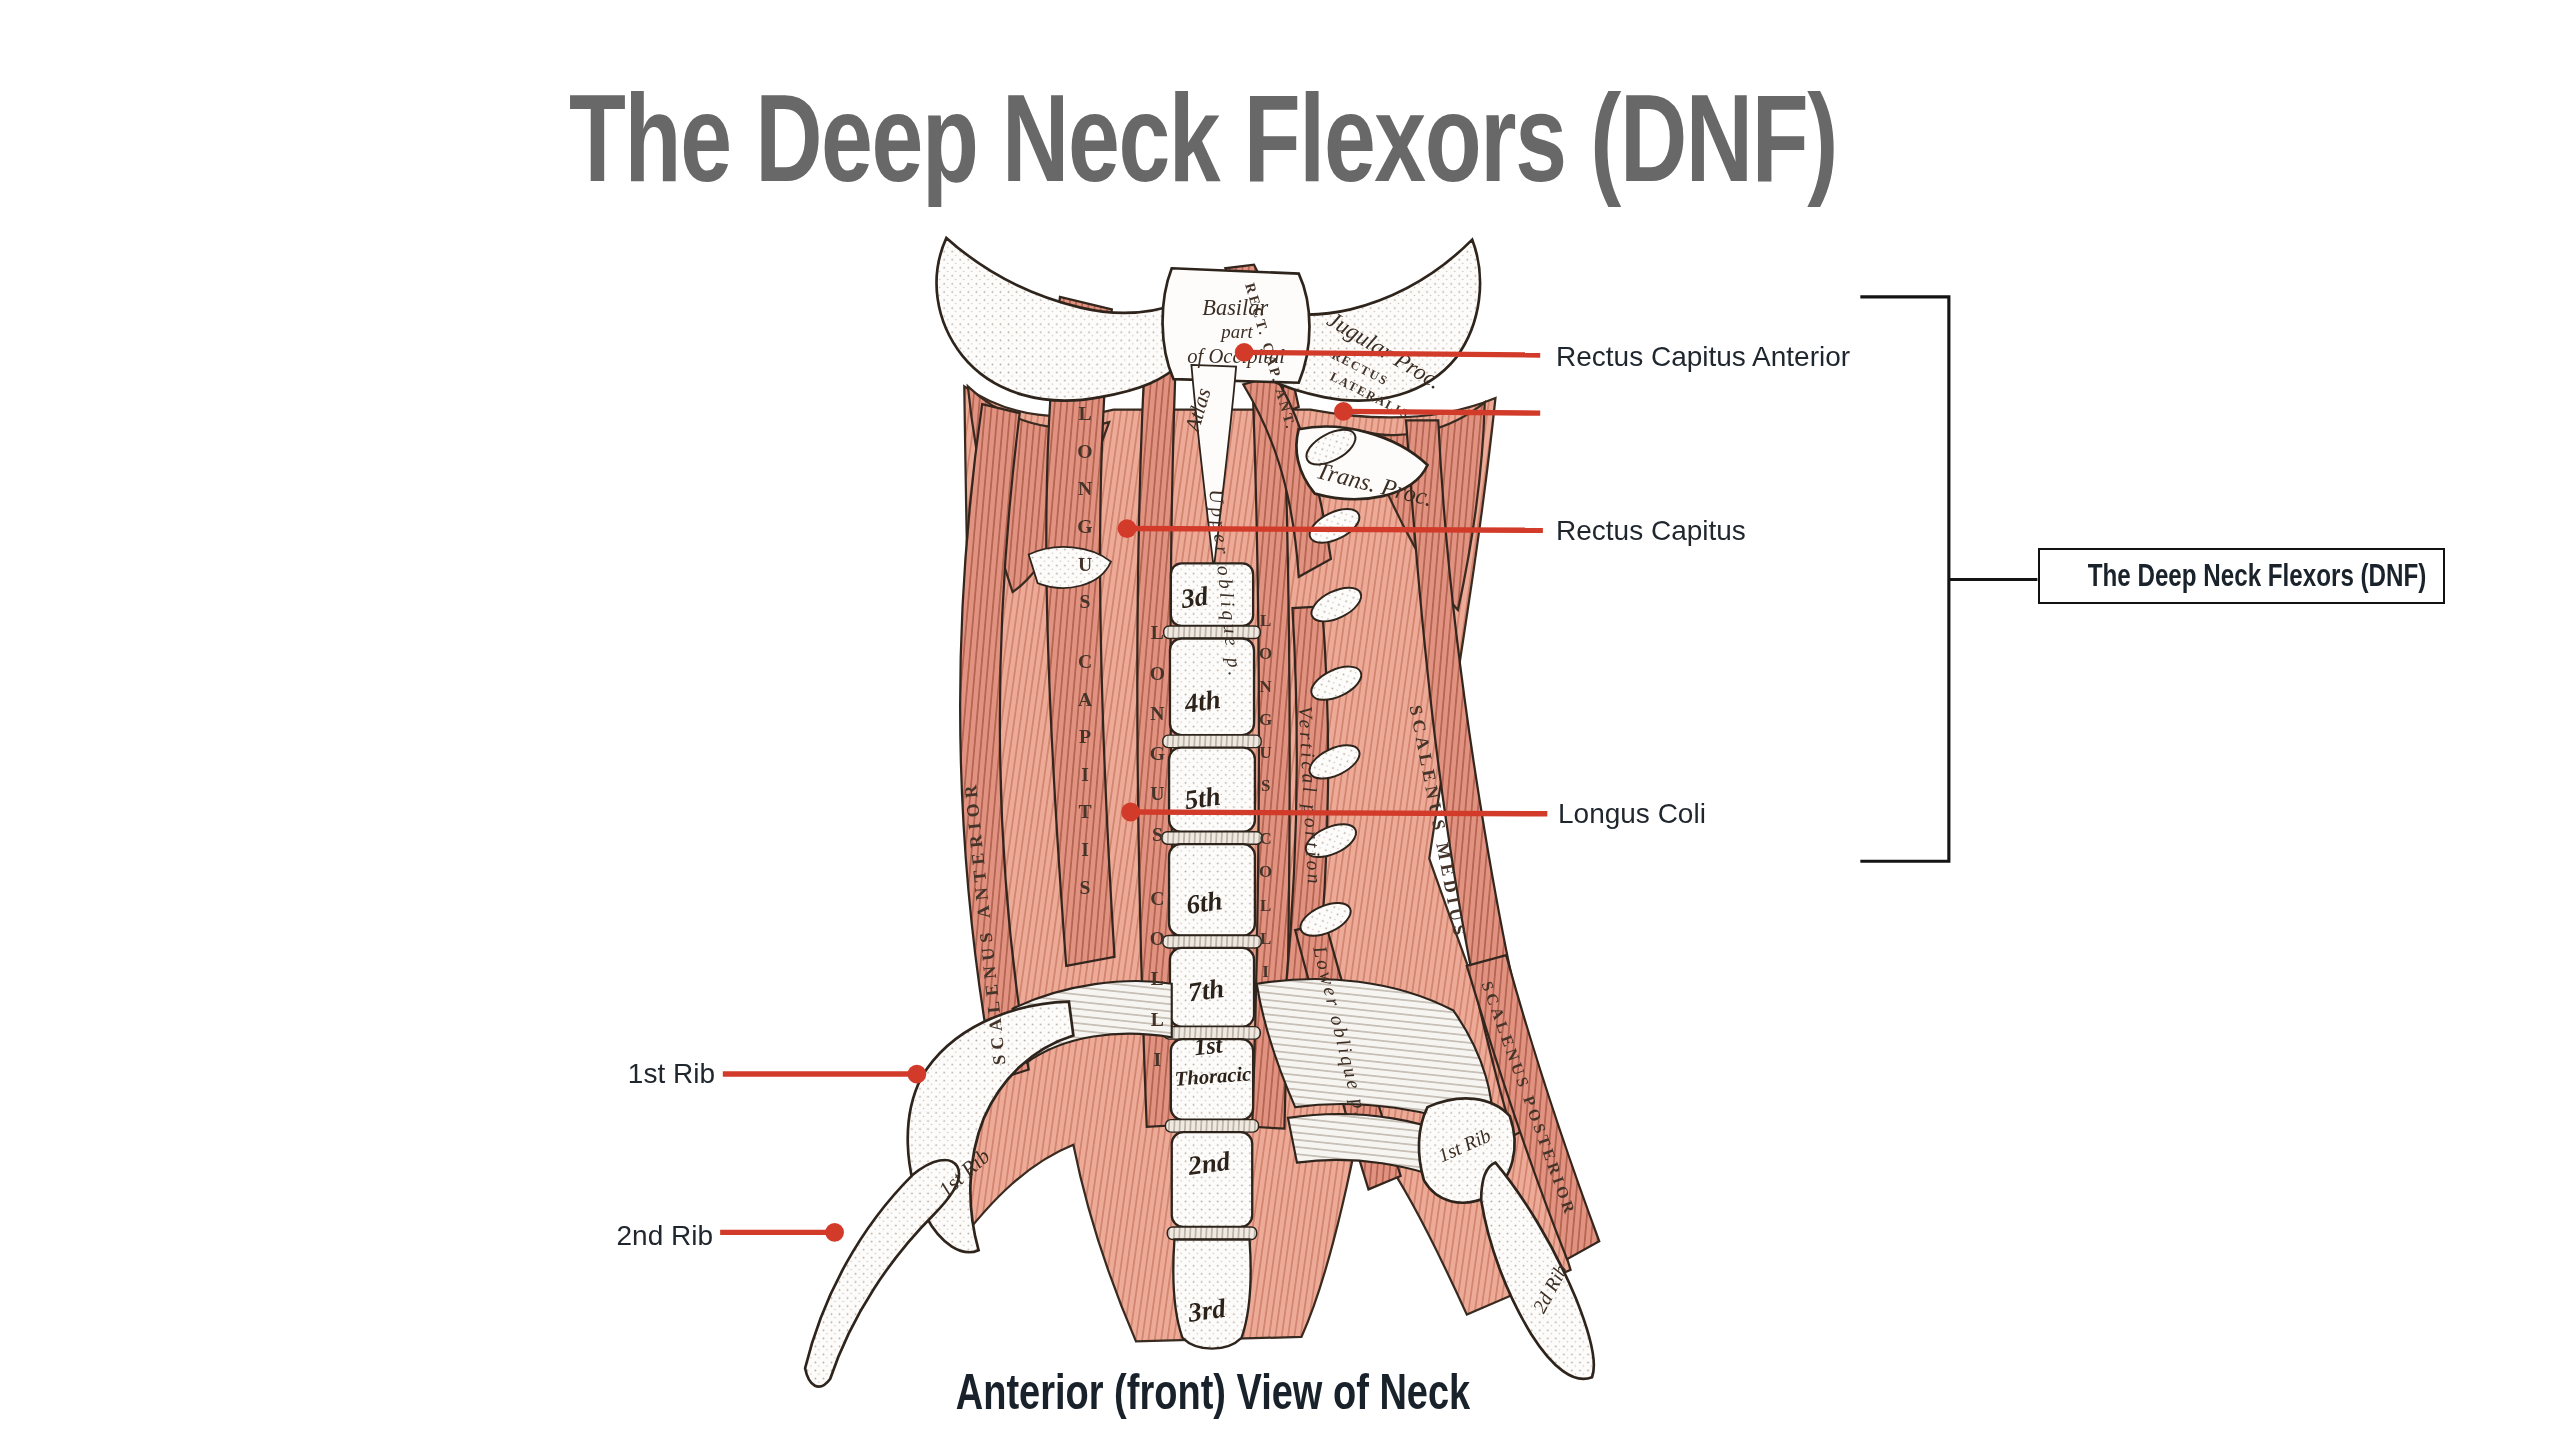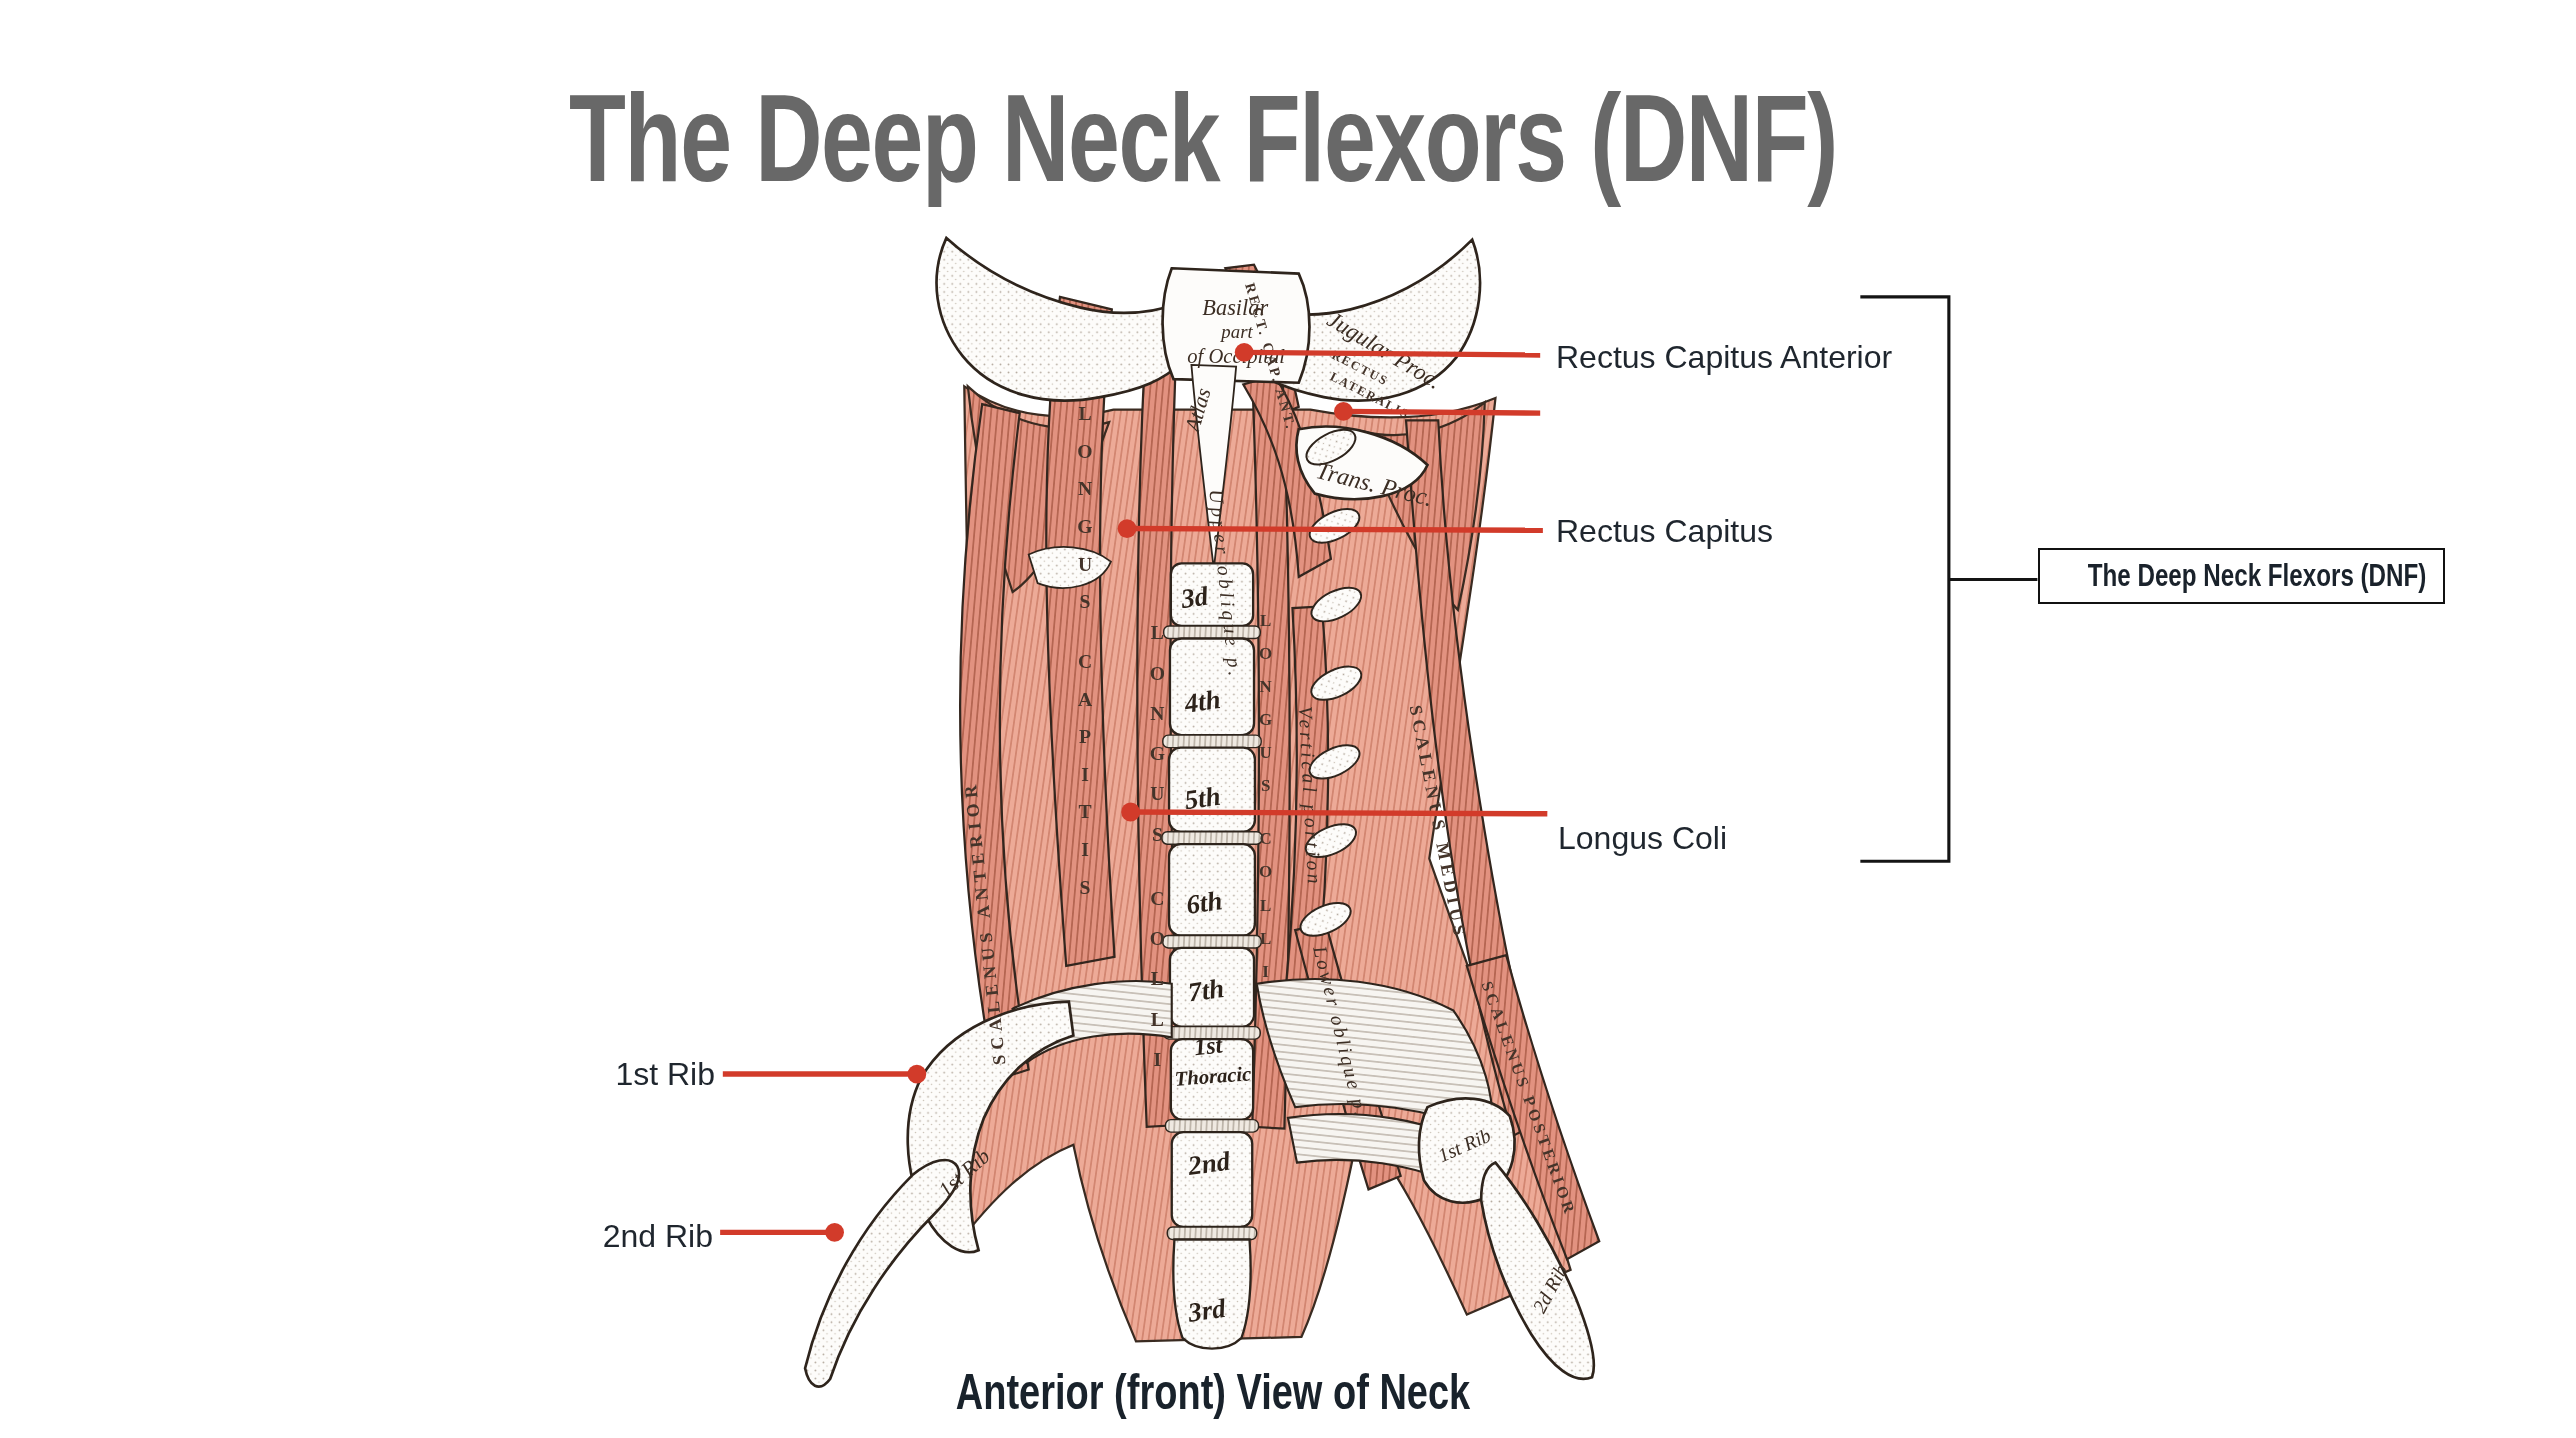--- a/index.html
+++ b/index.html
@@ -3,21 +3,21 @@
 <meta charset="utf-8">
 <style>
   html,body{margin:0;padding:0;background:#ffffff;}
   .stage{position:relative;width:2576px;height:1438px;background:#fff;overflow:hidden;
          font-family:"Liberation Sans",sans-serif;}
   .title{position:absolute;left:219px;top:75px;width:1968px;text-align:center;
          font-size:125px;font-weight:bold;line-height:125px;letter-spacing:-1.8px;
          color:#686868;transform:scaleX(.745);}
   .caption{position:absolute;left:766px;top:1367px;width:894px;text-align:center;
          font-size:50px;font-weight:bold;line-height:50px;color:#19222b;transform:scaleX(.76);}
-  .lbl{position:absolute;height:48px;line-height:48px;font-size:32px;color:#1f262e;white-space:nowrap;}
+  .lbl{position:absolute;height:48px;line-height:48px;font-size:28px;color:#1f262e;white-space:nowrap;}
   .lbl.rt{text-align:left;}
   .lbl.lf{width:268px;text-align:right;}
   .dnf-box{position:absolute;left:2038px;top:548px;width:403px;height:52px;
          border:2.7px solid #111;background:#fff;text-align:center;line-height:52px;
          font-size:31px;font-weight:bold;color:#1a222b;white-space:nowrap;}
   .dnf-box span{display:inline-block;transform:scaleX(.78);}
   svg{position:absolute;left:0;top:0;}
   .e-caps{font-family:"Liberation Serif",serif;font-weight:bold;fill:#44342a;}
   .e-ital{font-family:"Liberation Serif",serif;font-style:italic;fill:#3c2e24;}
   .e-num{font-family:"Liberation Serif",serif;font-style:italic;font-weight:bold;fill:#2c221a;}
@@ -187,21 +187,21 @@
       <polyline points="2080,332 2179,332 2179,963 2080,963"></polyline>
       <line x1="2179" y1="648" x2="2278" y2="648"></line>
     </g>
   </svg>
 
   <div class="title">The Deep Neck Flexors (DNF)</div>
   <div class="caption">Anterior (front) View of Neck</div>
 
   <div class="lbl rt" style="left:1556px;top:333px;">Rectus Capitus Anterior</div>
   <div class="lbl rt" style="left:1556px;top:507px;">Rectus Capitus</div>
-  <div class="lbl rt" style="left:1558px;top:790px;margin-top:24px;">Longus Coli</div>
+  <div class="lbl rt" style="left:1558px;top:790px;">Longus Coli</div>
   <div class="lbl lf" style="left:447px;top:1050px;">1st Rib</div>
   <div class="lbl lf" style="left:445px;top:1212px;">2nd Rib</div>
 
   <div class="dnf-box">
     <span>The Deep Neck Flexors (DNF)</span>
   </div>
 </div>
 
 
 </body></html>

